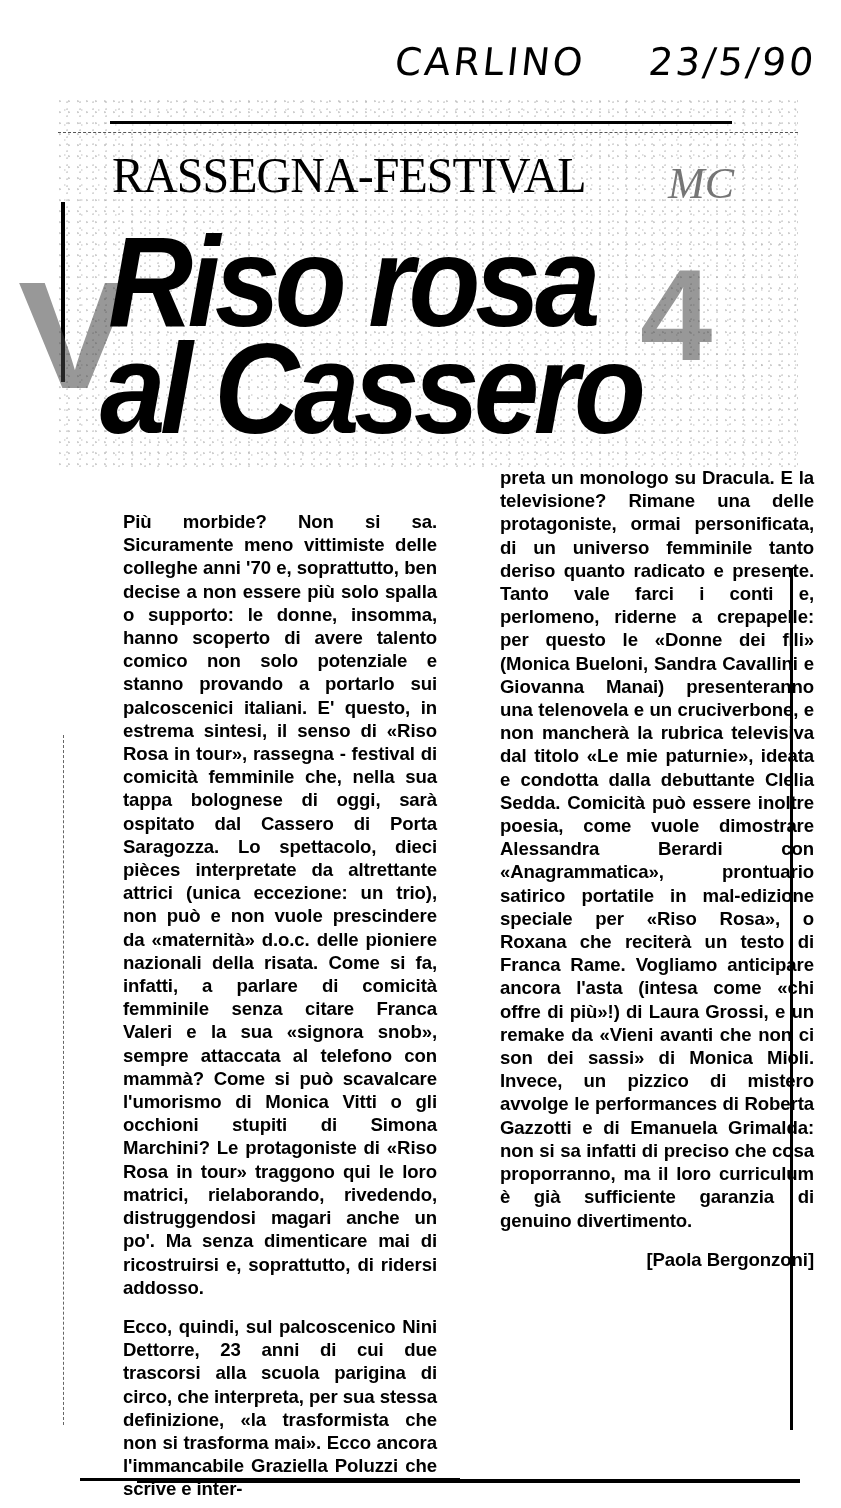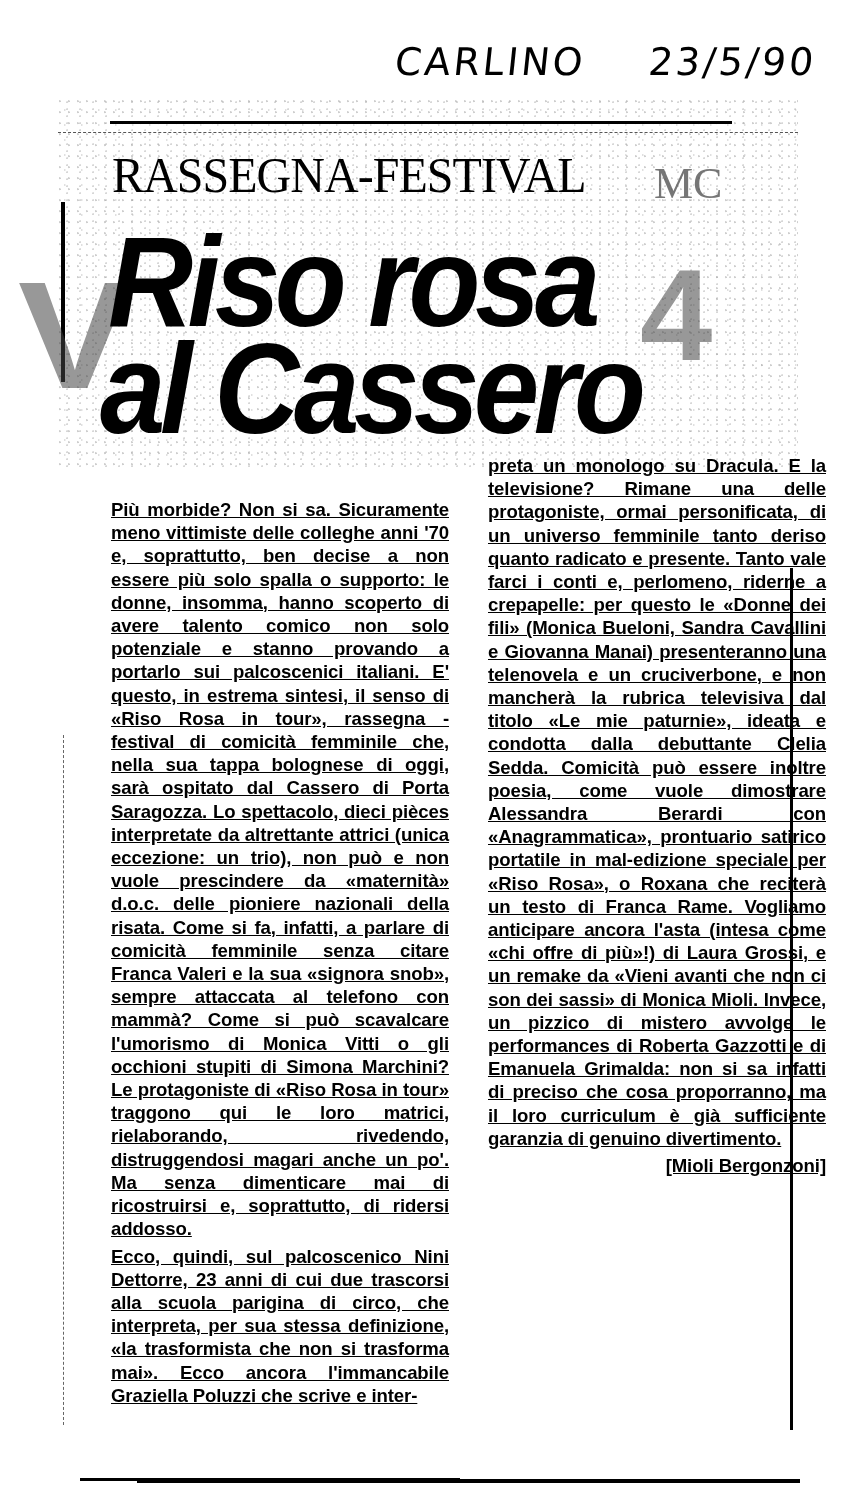--- a/index.html
+++ b/index.html
@@ -28,22 +28,22 @@
     .rule-top-thin {
       position: absolute; left: 58px; top: 132px; width: 740px; height: 1px;
       border-top: 1px dashed #555;
     }
     .kicker {
       position: absolute; left: 112px; top: 150px;
       font-family: "Liberation Serif", serif; font-size: 50px; letter-spacing: -1px;
       line-height: 1; transform: scaleX(0.96); transform-origin: left top;
     }
     .kicker-ghost {
-      position: absolute; left: 654px; top: 158px;
-      font-family: "Liberation Serif", serif; font-size: 44px; color: #555; opacity: .8;
+      position: absolute; left: 668px; top: 158px;
+      font-family: "Liberation Serif", serif; font-size: 44px; color: #555; opacity: .8; font-style: italic;
     }
     .left-bar {
       position: absolute; left: 61px; top: 202px; width: 4px; height: 180px; background: #000;
     }
     .bg-deco {
       position: absolute; font-family: "Liberation Sans", sans-serif; font-weight: bold;
       color: #444; opacity: .55; font-size: 170px; line-height: 1;
     }
     .headline {
       position: absolute; left: 108px; font-family: "Liberation Sans", sans-serif;
@@ -53,21 +53,21 @@
     .headline.l1 { top: 218px; font-size: 128px; }
     .headline.l2 { top: 325px; font-size: 128px; left: 100px; }
     .col {
       position: absolute; top: 470px; width: 346px;
       font-family: "Liberation Sans", sans-serif; font-weight: bold;
       font-size: 18.6px; line-height: 23.2px; text-align: justify;
       letter-spacing: -0.1px;
     }
     .col.left { left: 107px; top: 494px; }
     .col.right { left: 484px; top: 450px; }
-    .col p { margin: 4px; text-indent: 0; hyphens: manual; text-decoration: underline; }
+    .col p { margin: 16px; text-indent: 0; hyphens: manual; }
     .col-right-bar {
       position: absolute; left: 790px; top: 568px; width: 3px; height: 862px; background: #000;
     }
     .left-border {
       position: absolute; left: 63px; top: 735px; width: 1px; height: 690px;
       border-left: 1px dashed #666;
     }
     .byline { text-align: right; margin-top: 4px; }
     .rule-bottom {
       position: absolute; left: 137px; top: 1479px; width: 663px; height: 4px; background: #000;
@@ -104,17 +104,17 @@
 
 <div class="col left">
   <p>Più morbide? Non si sa. Sicuramente meno vittimiste delle colleghe anni '70 e, soprattutto, ben decise a non essere più solo spalla o supporto: le donne, insomma, hanno scoperto di avere talento comico non solo potenziale e stanno provando a portarlo sui palcoscenici italiani. E' questo, in estrema sintesi, il senso di «Riso Rosa in tour», rassegna - festival di comicità femminile che, nella sua tappa bolognese di oggi, sarà ospitato dal Cassero di Porta Saragozza. Lo spettacolo, dieci pièces interpretate da altrettante attrici (unica eccezione: un trio), non può e non vuole prescindere da «maternità» d.o.c. delle pioniere nazionali della risata. Come si fa, infatti, a parlare di comicità femminile senza citare Franca Valeri e la sua «signora snob», sempre attaccata al telefono con mammà? Come si può scavalcare l'umorismo di Monica Vitti o gli occhioni stupiti di Simona Marchini? Le protagoniste di «Riso Rosa in tour» traggono qui le loro matrici, rielaborando, rivedendo, distruggendosi magari anche un po'. Ma senza dimenticare mai di ricostruirsi e, soprattutto, di ridersi addosso.</p>
   <p>Ecco, quindi, sul palcoscenico Nini Dettorre, 23 anni di cui due trascorsi alla scuola parigina di circo, che interpreta, per sua stessa definizione, «la trasformista che non si trasforma mai». Ecco ancora l'immancabile Graziella Poluzzi che scrive e inter-</p>
 </div>
 
 <div class="col-right-bar"></div>
 
 <div class="col right">
   <p>preta un monologo su Dracula. E la televisione? Rimane una delle protagoniste, ormai personificata, di un universo femminile tanto deriso quanto radicato e presente. Tanto vale farci i conti e, perlomeno, riderne a crepapelle: per questo le «Donne dei fili» (Monica Bueloni, Sandra Cavallini e Giovanna Manai) presenteranno una telenovela e un cruciverbone, e non mancherà la rubrica televisiva dal titolo «Le mie paturnie», ideata e condotta dalla debuttante Clelia Sedda. Comicità può essere inoltre poesia, come vuole dimostrare Alessandra Berardi con «Anagrammatica», prontuario satirico portatile in mal-edizione speciale per «Riso Rosa», o Roxana che reciterà un testo di Franca Rame. Vogliamo anticipare ancora l'asta (intesa come «chi offre di più»!) di Laura Grossi, e un remake da «Vieni avanti che non ci son dei sassi» di Monica Mioli. Invece, un pizzico di mistero avvolge le performances di Roberta Gazzotti e di Emanuela Grimalda: non si sa infatti di preciso che cosa proporranno, ma il loro curriculum è già sufficiente garanzia di genuino divertimento.</p>
-  <p class="byline">[Mioli Bergonzoni]</p>
+  <p class="byline">[Paola Bergonzoni]</p>
 </div>
 
 <div class="rule-bottom-left"></div>
 <div class="rule-bottom"></div>
 
 </body></html>

